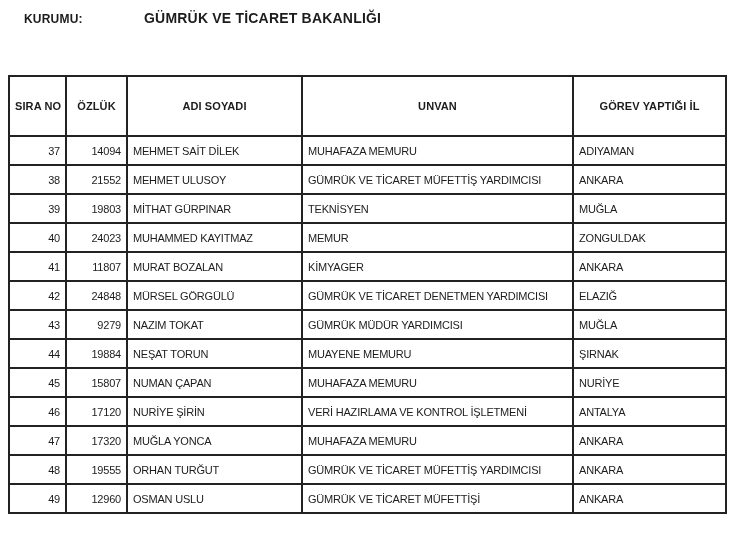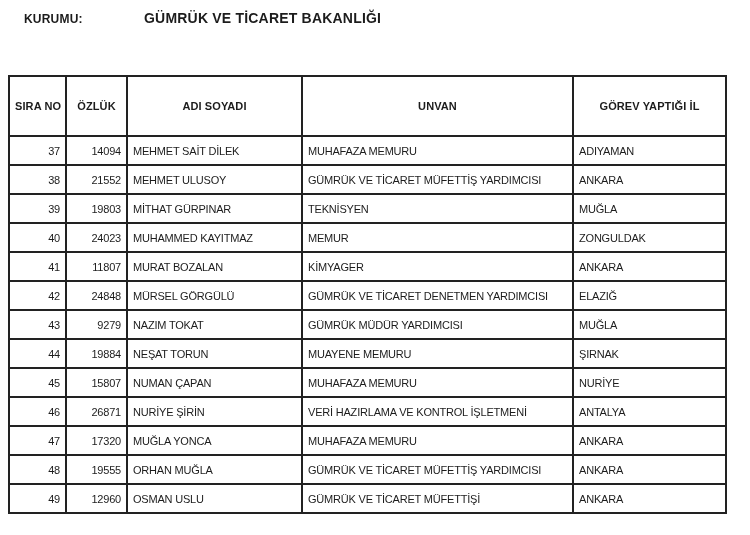--- a/index.html
+++ b/index.html
@@ -168,36 +168,36 @@
         </tr>
         <tr>
           <td class="cell-center">45</td>
           <td class="cell-center">15807</td>
           <td class="cell-left">NUMAN ÇAPAN</td>
           <td class="cell-left">MUHAFAZA MEMURU</td>
           <td class="cell-left">NURİYE</td>
         </tr>
         <tr>
           <td class="cell-center">46</td>
-          <td class="cell-center">26871</td>
+          <td class="cell-center">17120</td>
           <td class="cell-left">NURİYE ŞİRİN</td>
           <td class="cell-left">VERİ HAZIRLAMA VE KONTROL İŞLETMENİ</td>
           <td class="cell-left">ANTALYA</td>
         </tr>
         <tr>
           <td class="cell-center">47</td>
           <td class="cell-center">17320</td>
           <td class="cell-left">MUĞLA YONCA</td>
           <td class="cell-left">MUHAFAZA MEMURU</td>
           <td class="cell-left">ANKARA</td>
         </tr>
         <tr>
           <td class="cell-center">48</td>
           <td class="cell-center">19555</td>
-          <td class="cell-left">ORHAN MUĞLA</td>
+          <td class="cell-left">ORHAN TURĞUT</td>
           <td class="cell-left">GÜMRÜK VE TİCARET MÜFETTİŞ YARDIMCISI</td>
           <td class="cell-left">ANKARA</td>
         </tr>
         <tr>
           <td class="cell-center">49</td>
           <td class="cell-center">12960</td>
           <td class="cell-left">OSMAN USLU</td>
           <td class="cell-left">GÜMRÜK VE TİCARET MÜFETTİŞİ</td>
           <td class="cell-left">ANKARA</td>
         </tr>

